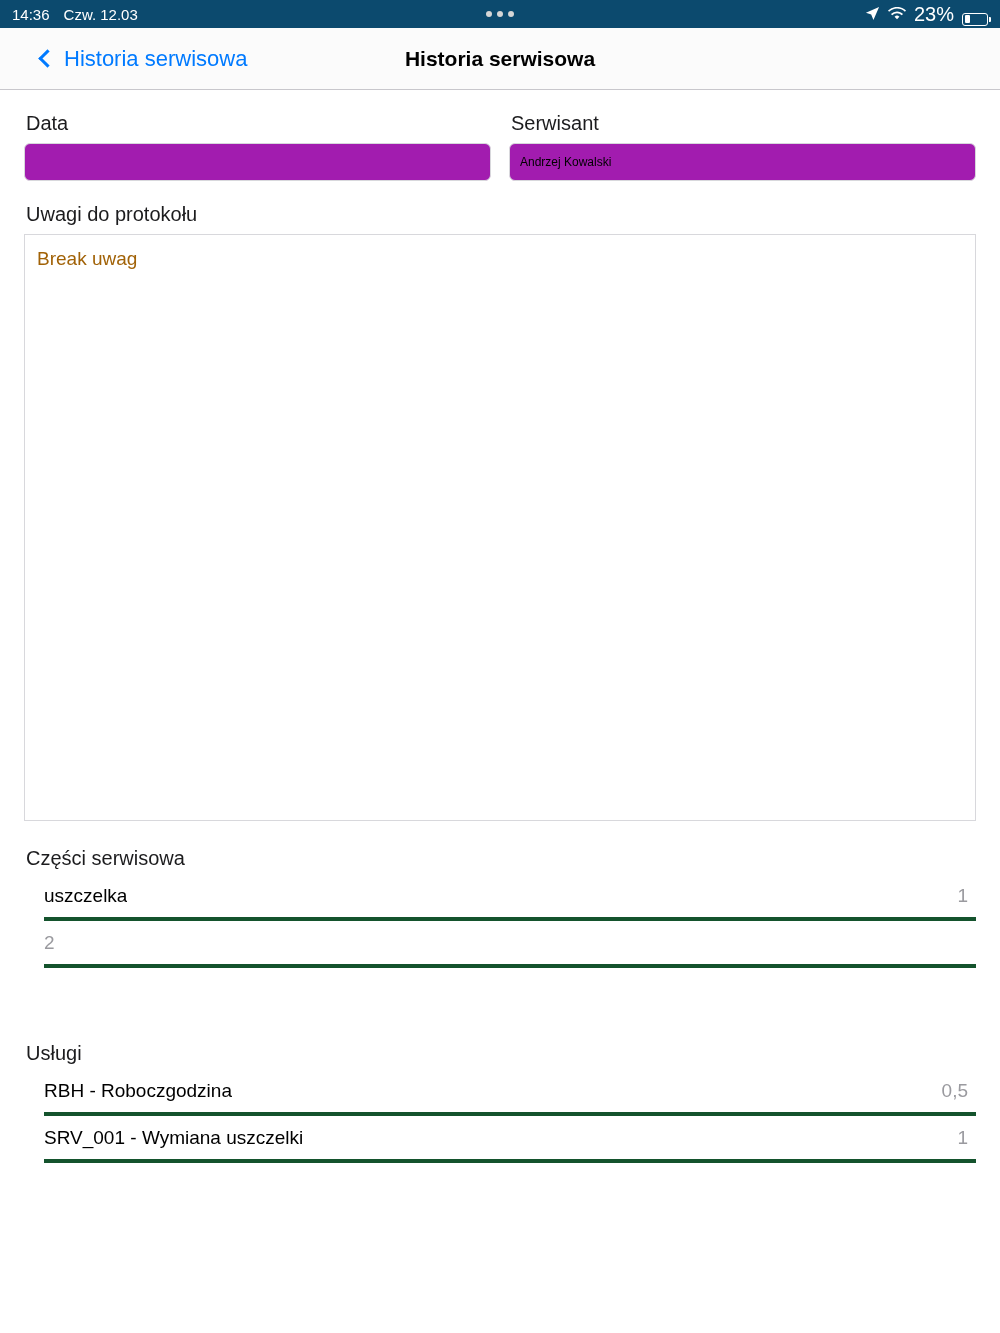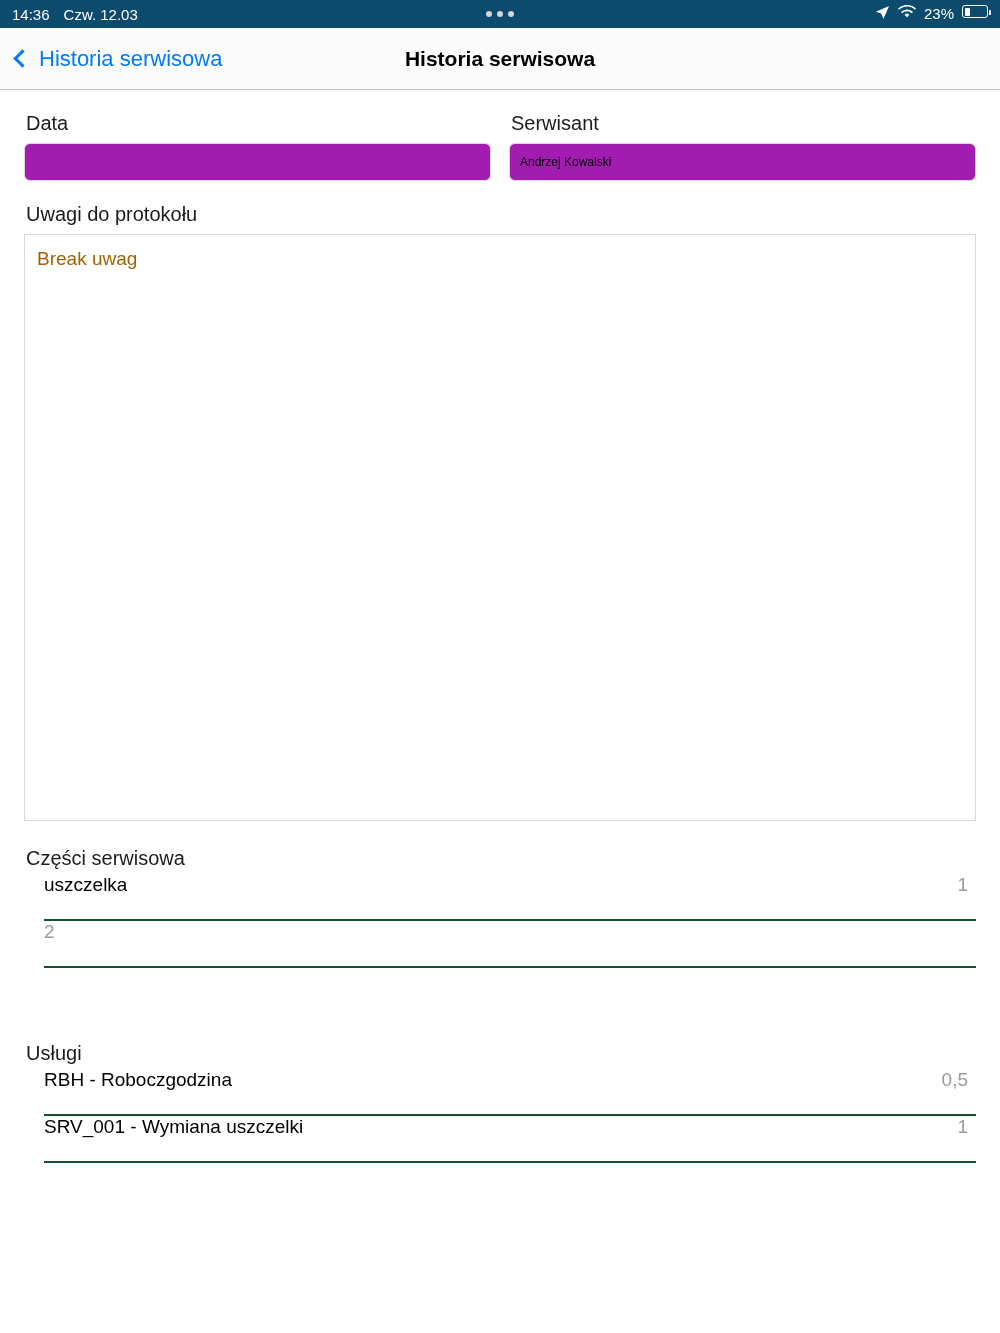--- a/index.html
+++ b/index.html
@@ -37,22 +37,22 @@
     display: flex; justify-content: center; align-items: center;
     pointer-events: none;
   }
   .sb-dots { display: flex; gap: 5px; }
   .sb-dots span {
     width: 6px; height: 6px; border-radius: 50%;
     background: #d6d6d6; display: block;
   }
   .sb-right {
     margin-left: auto;
-    display: flex; align-items: flex-start; gap: 8px;
-    font-size: 15px;
+    display: flex; align-items: flex-end; gap: 8px;
+    font-size: 20px;
   }
   .icon-loc { display: inline-block; }
   .icon-wifi { display: inline-block; }
   .batt {
     position: relative;
     width: 26px; height: 13px;
     border: 1.5px solid #ffffff;
     border-radius: 3px;
     display: inline-block;
   }
@@ -73,20 +73,21 @@
   }
 
   
   .navbar {
     height: 62px;
     background: #fbfbfb;
     border-bottom: 1px solid #c8c7cc;
     display: flex;
     align-items: center;
     position: relative;
+    padding-left: 25px;
   }
   .nav-back {
     display: flex; align-items: center;
     gap: 8px;
     padding-left: 16px;
     color: #007aff;
     font-size: 22px;
     cursor: pointer;
     z-index: 2;
   }
@@ -154,24 +155,25 @@
 
   
   .section-label {
     font-size: 20px;
     color: #1c1c1e;
     margin: 22px 0 4px 2px;
   }
   .list { margin: 0; padding: 0; }
   .list-row {
     display: flex;
+    align-items: center;
     justify-content: space-between;
     gap: 24px;
     height: 47px;
-    border-bottom: 2px solid #14532d;
+    border-bottom: 4px solid #14532d;
     margin-left: 20px;
     padding-right: 8px;
   }
   .list-row .name {
     font-size: 19px;
     color: #000000;
     white-space: nowrap;
     overflow: hidden;
     text-overflow: ellipsis;
   }

